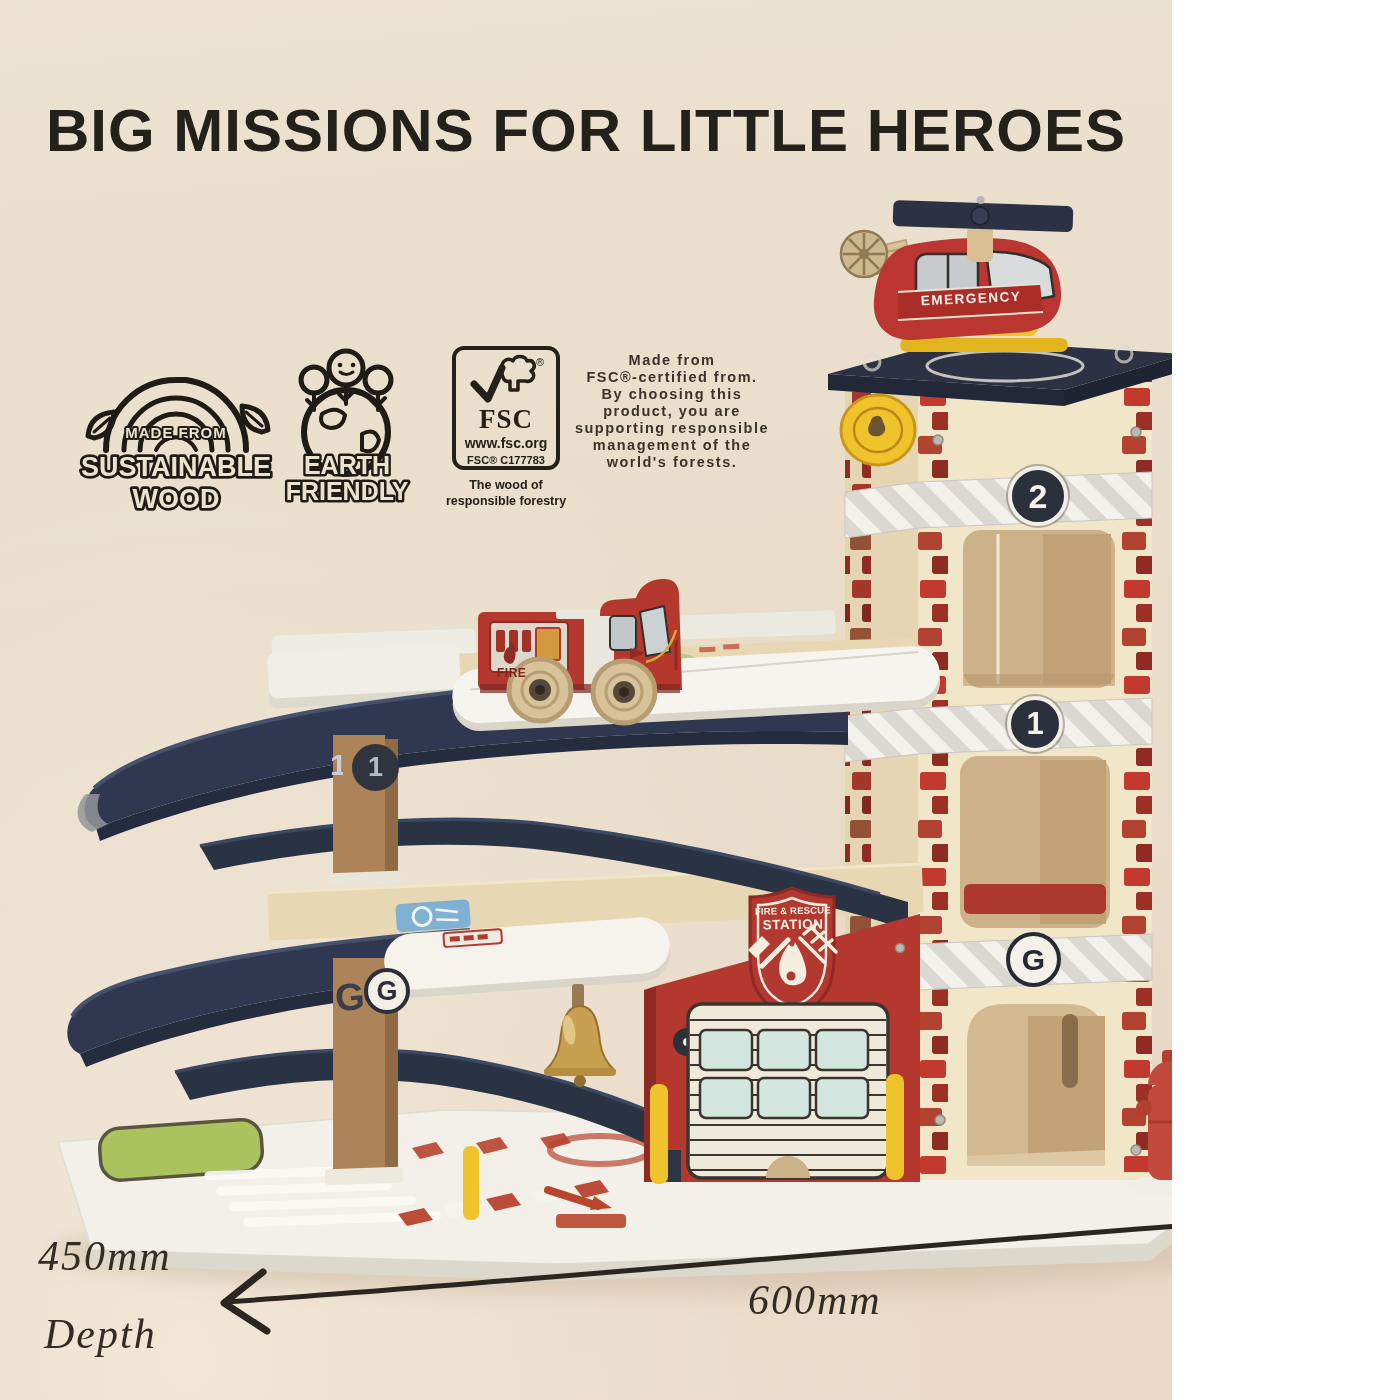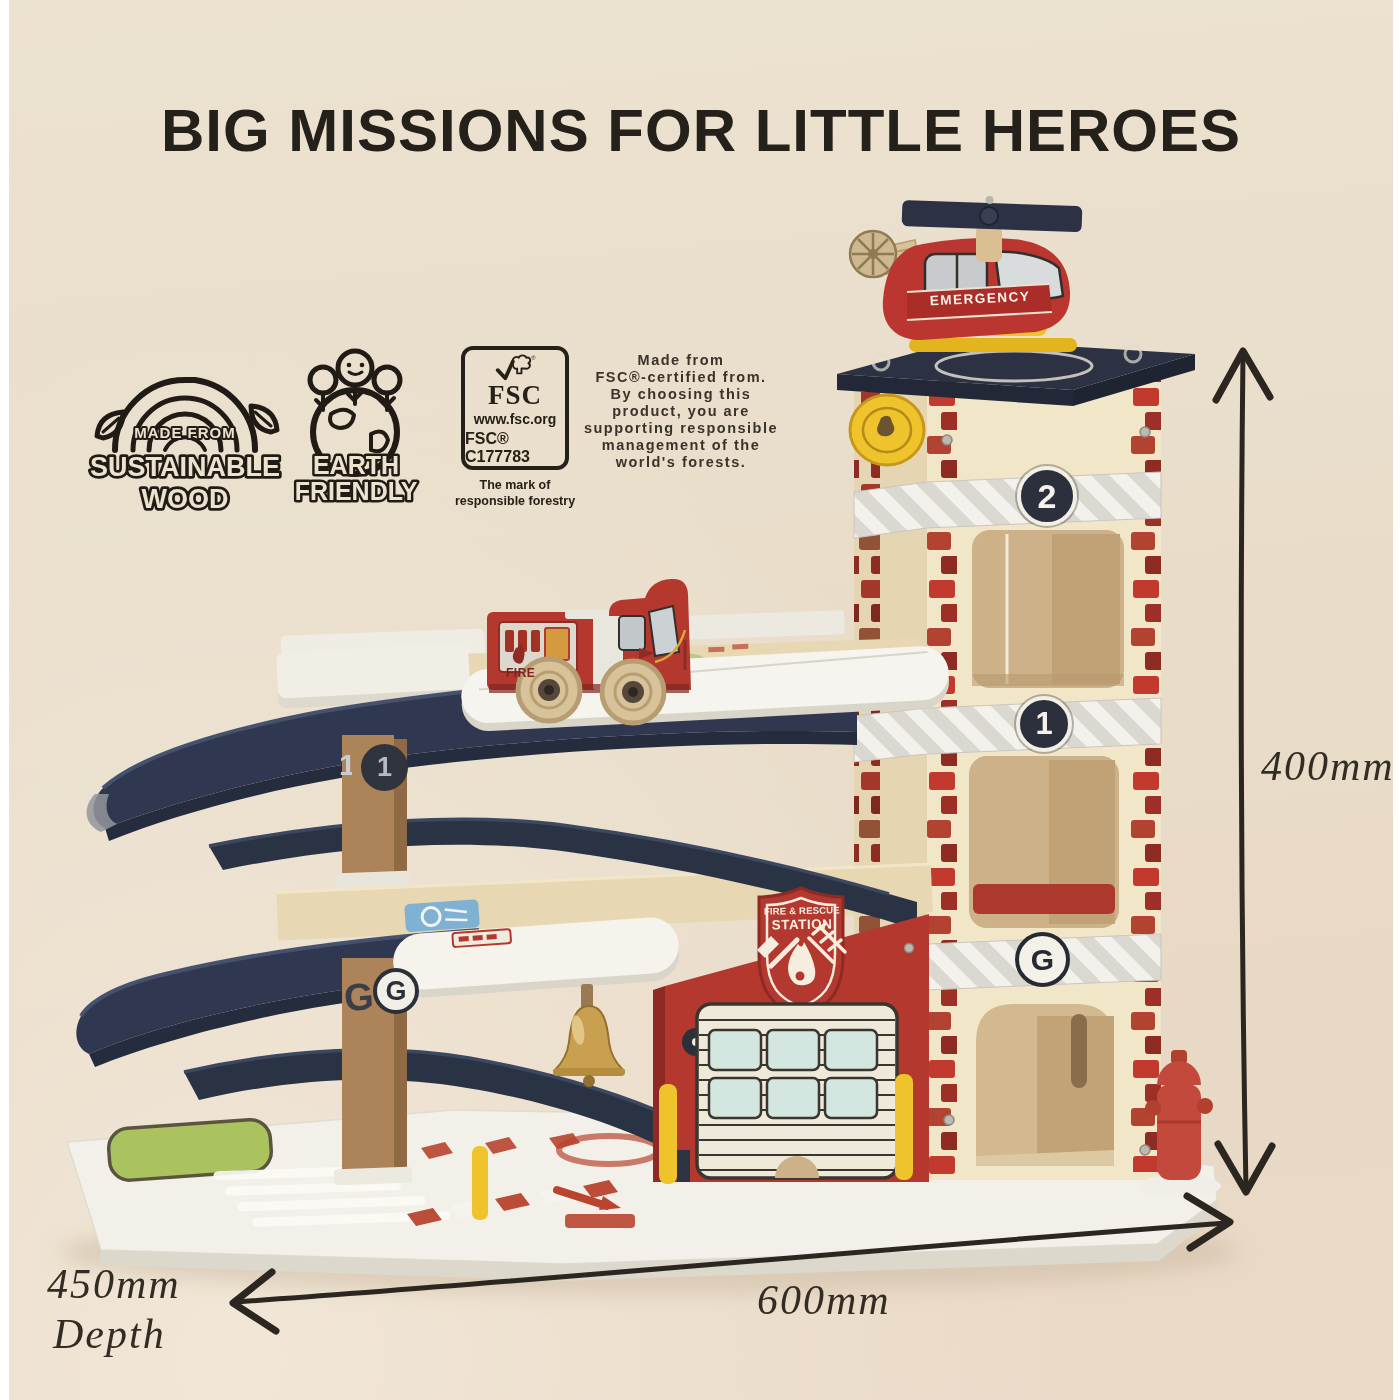--- a/index.html
+++ b/index.html
@@ -1,20 +1,19 @@
 <!DOCTYPE html>
 <html><head>
 <meta charset="utf-8">
 <style>
   html,body{margin:0;padding:0;}
   .stage{
-    position:relative;width:1384px;height:1400px;overflow:hidden;
+    position:relative;width:1172px;height:1400px;overflow:hidden;
     background:linear-gradient(175deg,#ece2d0 0%,#e9ddca 45%,#e8d9c6 75%,#ead9c7 100%);
     font-family:"Liberation Sans",sans-serif;
-    margin-left:9px;
   }
   .floor-light{position:absolute;inset:0;background:radial-gradient(ellipse at 16% 97%,rgba(255,251,242,.38),rgba(255,251,242,0) 55%);}
   .abs{position:absolute;}
   .title{
     position:absolute;top:56px;left:0;right:0;text-align:center;white-space:nowrap;
     font-size:60px;font-weight:800;letter-spacing:1px;color:#24201a;
   }
   svg{display:block;}
   .toy-svg,.arrow-svg{position:absolute;left:0;top:0;width:1400px;height:1400px;pointer-events:none;}
   
@@ -25,21 +24,21 @@
   .bt-md{font-size:25px;stroke-width:5px;}
   .ink{stroke:#201b14;fill:none;stroke-linecap:round;stroke-linejoin:round;}
   
   .fsc-box{
     position:absolute;left:452px;top:346px;width:108px;height:124px;
     border:4px solid #262118;border-radius:12px;display:flex;flex-direction:column;
     align-items:center;justify-content:flex-start;padding-top:4px;box-sizing:border-box;color:#262118;
   }
   .fsc-name{font-family:"Liberation Serif",serif;font-weight:700;font-size:27px;letter-spacing:1px;line-height:1;}
   .fsc-url{font-size:14px;font-weight:700;margin-top:2px;}
-  .fsc-license{font-size:16px;font-weight:700;margin-top:3px;}
+  .fsc-license{font-size:11px;font-weight:700;margin-top:3px;}
   .fsc-caption{position:absolute;left:438px;top:477px;width:136px;text-align:center;
     font-size:12.5px;font-weight:700;line-height:1.3;color:#262118;}
   .fsc-caption span{display:block;}
   .fsc-desc{position:absolute;left:558px;top:352px;width:228px;text-align:center;
     font-size:14.5px;font-weight:700;letter-spacing:1.5px;line-height:17px;color:#3a332b;}
   .fsc-desc span{display:block;white-space:nowrap;}
   
   .fbadge{position:absolute;border-radius:50%;display:flex;align-items:center;justify-content:center;
     font-weight:800;box-sizing:border-box;}
   .fb2{left:1008px;top:466px;width:60px;height:60px;background:#2b303c;border:4px solid #f2efe6;
@@ -59,21 +58,21 @@
   .shield-text{position:absolute;left:747px;top:906px;width:92px;text-align:center;color:#f5eedf;
     transform:rotate(-1deg);line-height:1.15;}
   .shield-text .l1{display:block;font-size:9.5px;font-weight:700;letter-spacing:.2px;}
   .shield-text .l2{display:block;font-size:13.5px;font-weight:800;letter-spacing:.5px;}
   .truck-label{position:absolute;left:497px;top:666px;font-size:12px;font-weight:700;
     letter-spacing:.5px;color:#7d241d;}
   .dim{position:absolute;font-family:"Liberation Serif",serif;font-style:italic;
     font-size:42px;color:#332c24;letter-spacing:2px;white-space:nowrap;}
   .dim-h{left:1252px;top:742px;}
   .dim-w{left:748px;top:1276px;text-align:center;}
-  .dim-dv{left:38px;top:1260px;}
+  .dim-dv{left:38px;top:1232px;}
   .dim-dw{left:44px;top:1310px;}
 </style>
 </head>
 <body>
 
 <div class="stage">
   <div class="floor-light"></div>
 
   <svg class="toy-svg" viewBox="0 0 1400 1400">
     <defs>
@@ -462,21 +461,21 @@
     <svg width="76" height="52" viewBox="0 0 76 52">
       <path d="M6,30 L20,45 L34,14" stroke="#262118" stroke-width="7" fill="none" stroke-linecap="round" stroke-linejoin="round"></path>
       <path d="M34,14 C33,7 40,3 45,7 C47,1 57,1 59,7 C66,5 69,13 63,17 C69,21 64,29 57,27 L50,27 L50,36 L42,36 L42,27 C37,29 33,24 34,14 Z" stroke="#262118" stroke-width="3.5" fill="none" stroke-linejoin="round"></path>
       <text x="68" y="12" font-size="11" fill="#262118">®</text>
     </svg>
     <div class="fsc-name">FSC</div>
     <div class="fsc-url">www.fsc.org</div>
     <div class="fsc-license">FSC® C177783</div>
   </div>
   <div class="fsc-caption">
-    <span>The mark of</span>
+    <span>The wood of</span>
     <span>responsible forestry</span>
   </div>
 
   <div class="fsc-desc">
     <span>Made from</span>
     <span>FSC®-certified from.</span>
     <span>By choosing this</span>
     <span>product, you are</span>
     <span>supporting responsible</span>
     <span>management of the</span>

